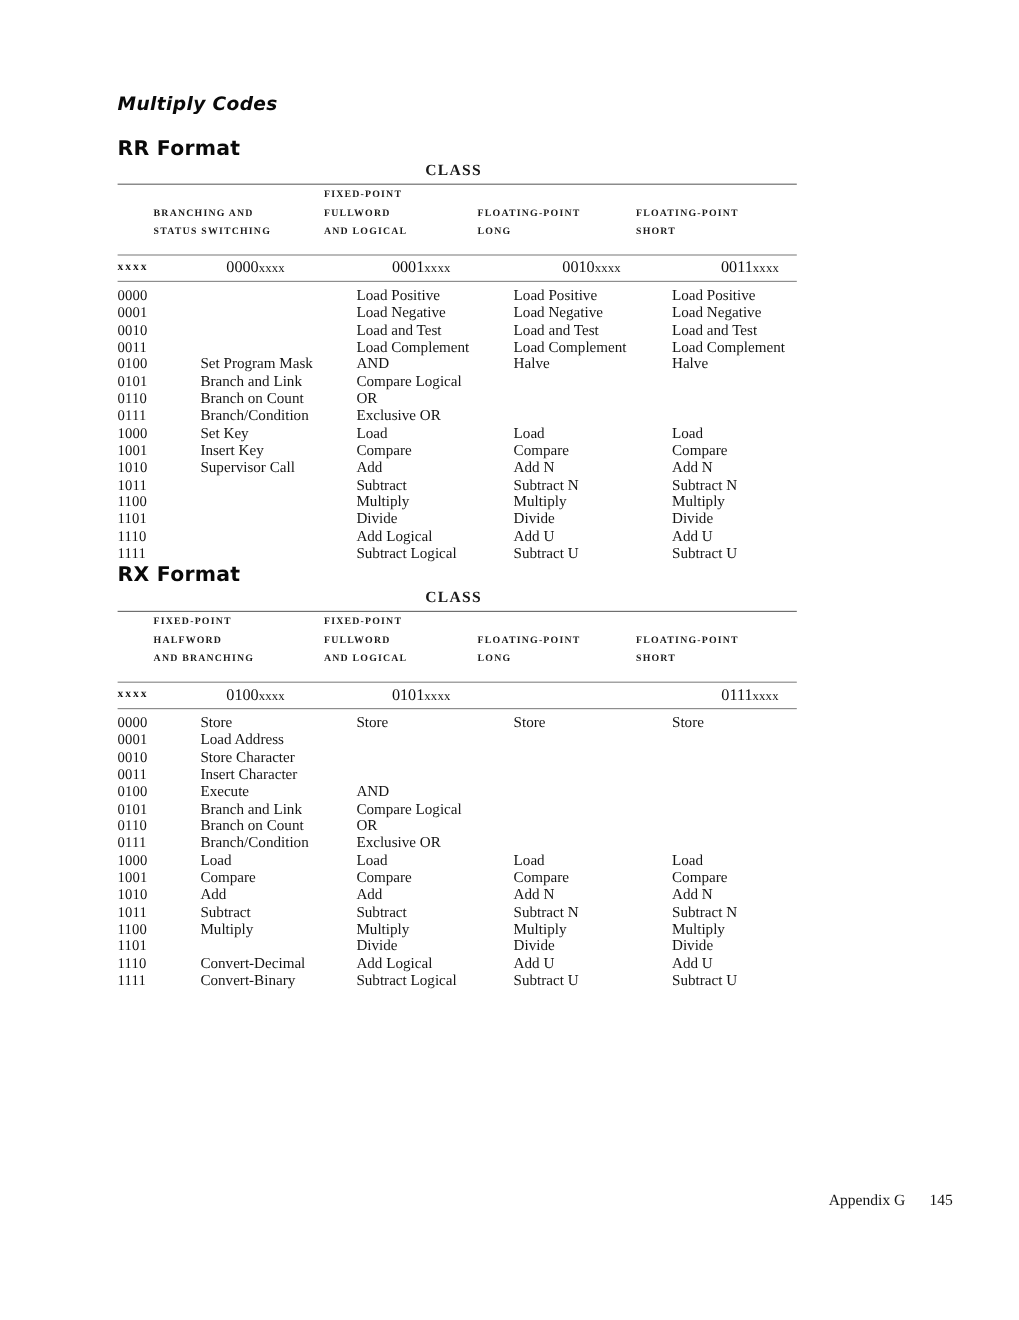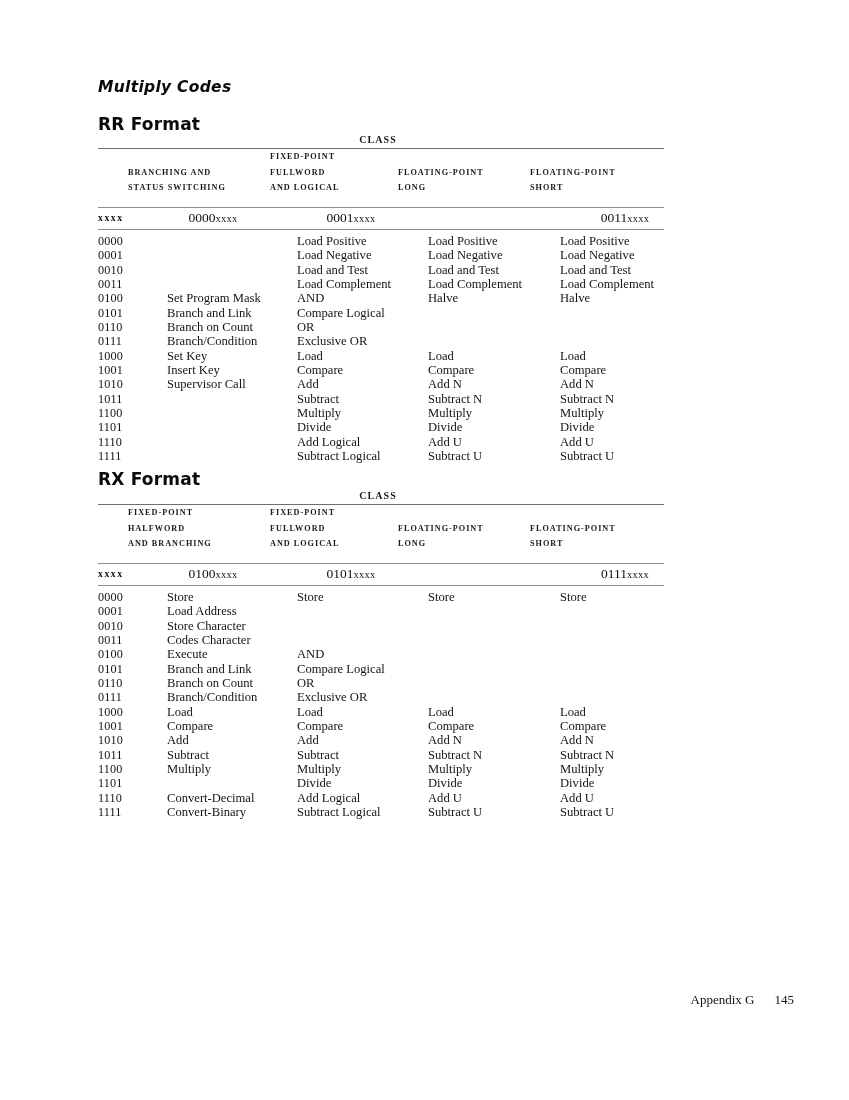--- a/index.html
+++ b/index.html
@@ -61,21 +61,21 @@
     height: 0;
     border-top: 1px solid #6f6f6f;
     width: 100%;
   }
   .rule.thin { border-top-color: #8d8d8d; }
 
   .class-label {
     text-align: center;
     font-family: "Liberation Serif", "DejaVu Serif", serif;
     font-weight: bold;
-    font-size: 10px;
+    font-size: 13px;
     letter-spacing: 1.1px;
     padding-bottom: 3px;
     color: #1a1a1a;
     
     width: 560px;
     margin-left: 0;
   }
 
   
   .head-grid {
@@ -214,20 +214,21 @@
           <span class="hl">SHORT</span>
         </div>
     </div>
 
     <div class="rule thin"></div>
 
     <div class="pat-row" id="rr-pat">
         <div class="pat-cell lead c0">xxxx</div>
         <div class="pat-cell num p1"><span>0000</span><span class="suffix">xxxx</span></div>
         <div class="pat-cell num p2"><span>0001</span><span class="suffix">xxxx</span></div>
+        <div class="pat-cell num p3"><span>0010</span><span class="suffix">xxxx</span></div>
         <div class="pat-cell num p4"><span>0011</span><span class="suffix">xxxx</span></div>
       </div>
 
     <div class="rule thin"></div>
 
     <div class="body-rows" id="rr-body">
         <div class="data-row">
           <div class="cell code c0">0000</div>
           <div class="cell c2">Load Positive</div>
           <div class="cell c3">Load Positive</div>
@@ -376,21 +377,21 @@
         <div class="data-row">
           <div class="cell code c0">0001</div>
           <div class="cell c1">Load Address</div>
         </div>
         <div class="data-row">
           <div class="cell code c0">0010</div>
           <div class="cell c1">Store Character</div>
         </div>
         <div class="data-row">
           <div class="cell code c0">0011</div>
-          <div class="cell c1">Codes Character</div>
+          <div class="cell c1">Insert Character</div>
         </div>
         <div class="data-row">
           <div class="cell code c0">0100</div>
           <div class="cell c1">Execute</div>
           <div class="cell c2">AND</div>
         </div>
         <div class="data-row">
           <div class="cell code c0">0101</div>
           <div class="cell c1">Branch and Link</div>
           <div class="cell c2">Compare Logical</div>

